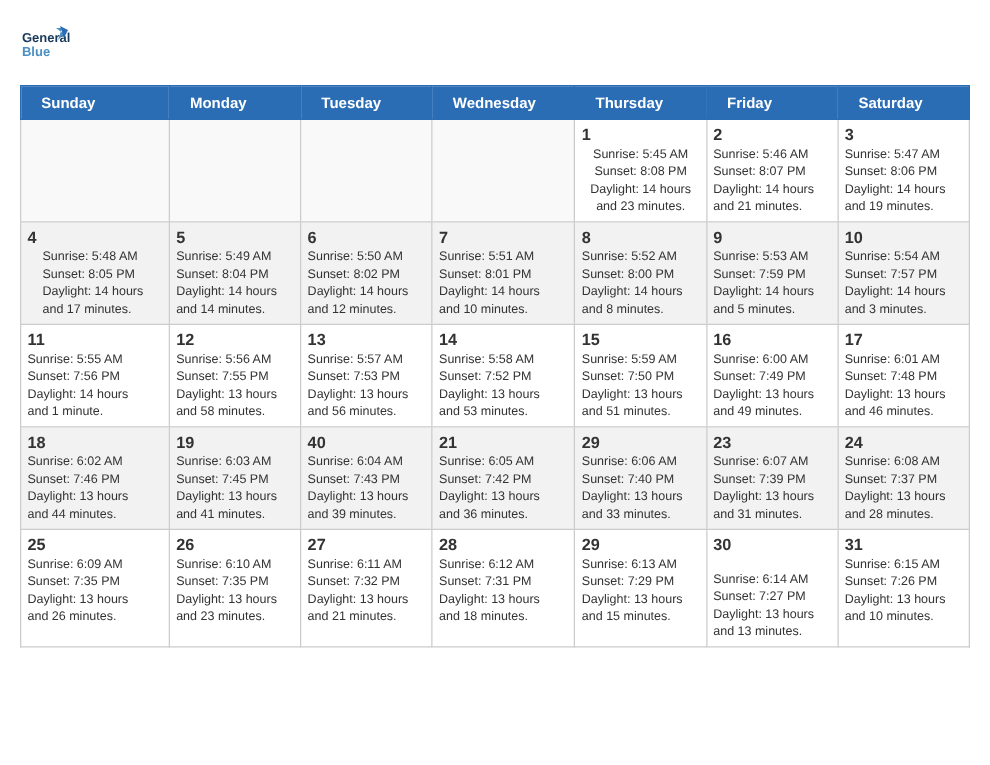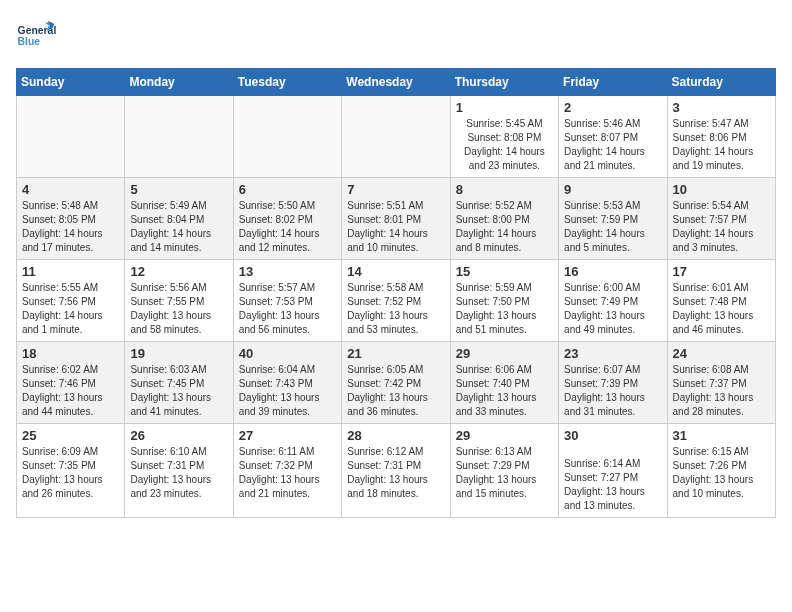--- a/index.html
+++ b/index.html
@@ -31,21 +31,21 @@
     table {
       width: 100%;
       border-collapse: collapse;
       font-size: 11px;
     }
     thead tr {
       background-color: #2a6db5;
       color: #fff;
     }
     thead th {
-      padding: 6px 4px;
+      padding: 6px 16px;
       text-align: left;
       font-size: 12px;
       font-weight: bold;
       border: 1px solid #2a6db5;
     }
     tbody tr {
       vertical-align: top;
     }
     tbody td {
       border: 1px solid #ccc;
@@ -138,21 +138,21 @@
           <span class="day-num">3</span>
           <div class="day-info" style="white-space: pre-line;">Sunrise: 5:47 AM
 Sunset: 8:06 PM
 Daylight: 14 hours
 and 19 minutes.</div>
         </td>
       </tr>
       <tr>
         <td>
           <span class="day-num">4</span>
-          <div class="day-info" style="white-space: pre-line;">Sunrise: 5:48 AM
+          <div class="day-info" style="white-space: pre-line; margin-left: 12px;">Sunrise: 5:48 AM
 Sunset: 8:05 PM
 Daylight: 14 hours
 and 17 minutes.</div>
         </td>
         <td>
           <span class="day-num">5</span>
           <div class="day-info" style="white-space: pre-line;">Sunrise: 5:49 AM
 Sunset: 8:04 PM
 Daylight: 14 hours
 and 14 minutes.</div>
@@ -299,21 +299,21 @@
         <td>
           <span class="day-num">25</span>
           <div class="day-info" style="white-space: pre-line;">Sunrise: 6:09 AM
 Sunset: 7:35 PM
 Daylight: 13 hours
 and 26 minutes.</div>
         </td>
         <td>
           <span class="day-num">26</span>
           <div class="day-info" style="white-space: pre-line;">Sunrise: 6:10 AM
-Sunset: 7:31 PM
+Sunset: 7:35 PM
 Daylight: 13 hours
 and 23 minutes.</div>
         </td>
         <td>
           <span class="day-num">27</span>
           <div class="day-info" style="white-space: pre-line;">Sunrise: 6:11 AM
 Sunset: 7:32 PM
 Daylight: 13 hours
 and 21 minutes.</div>
         </td>

